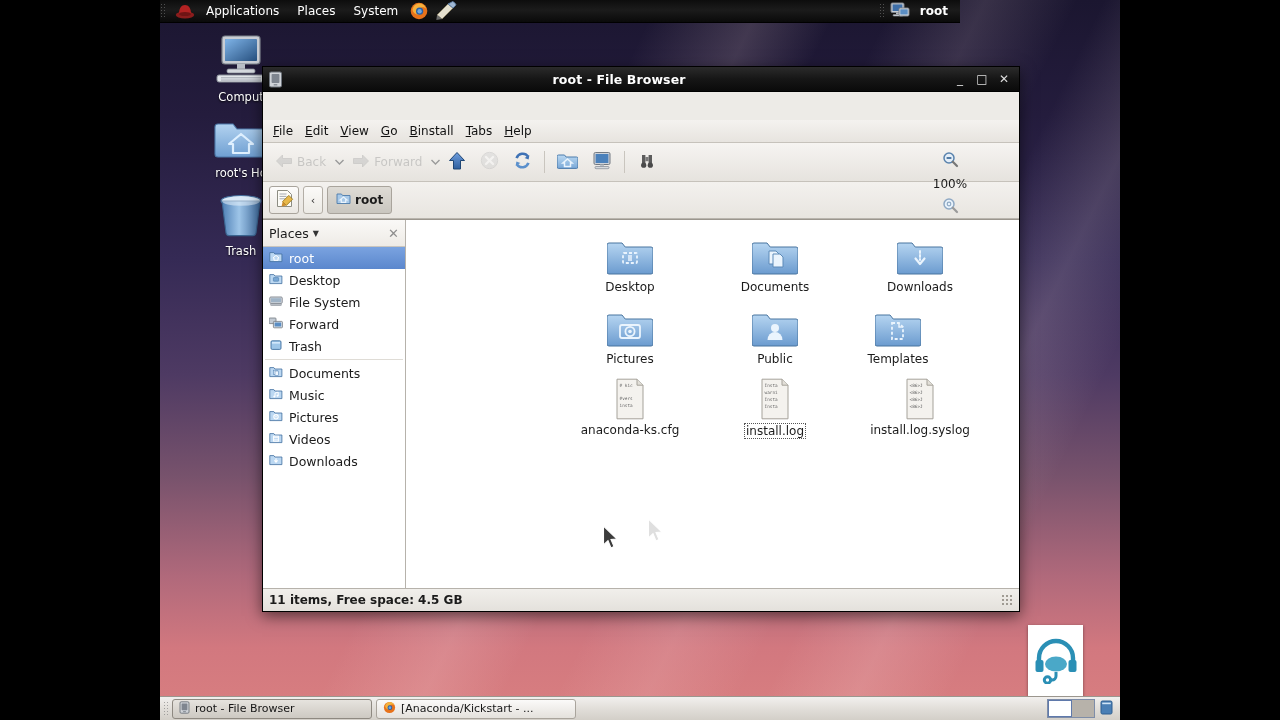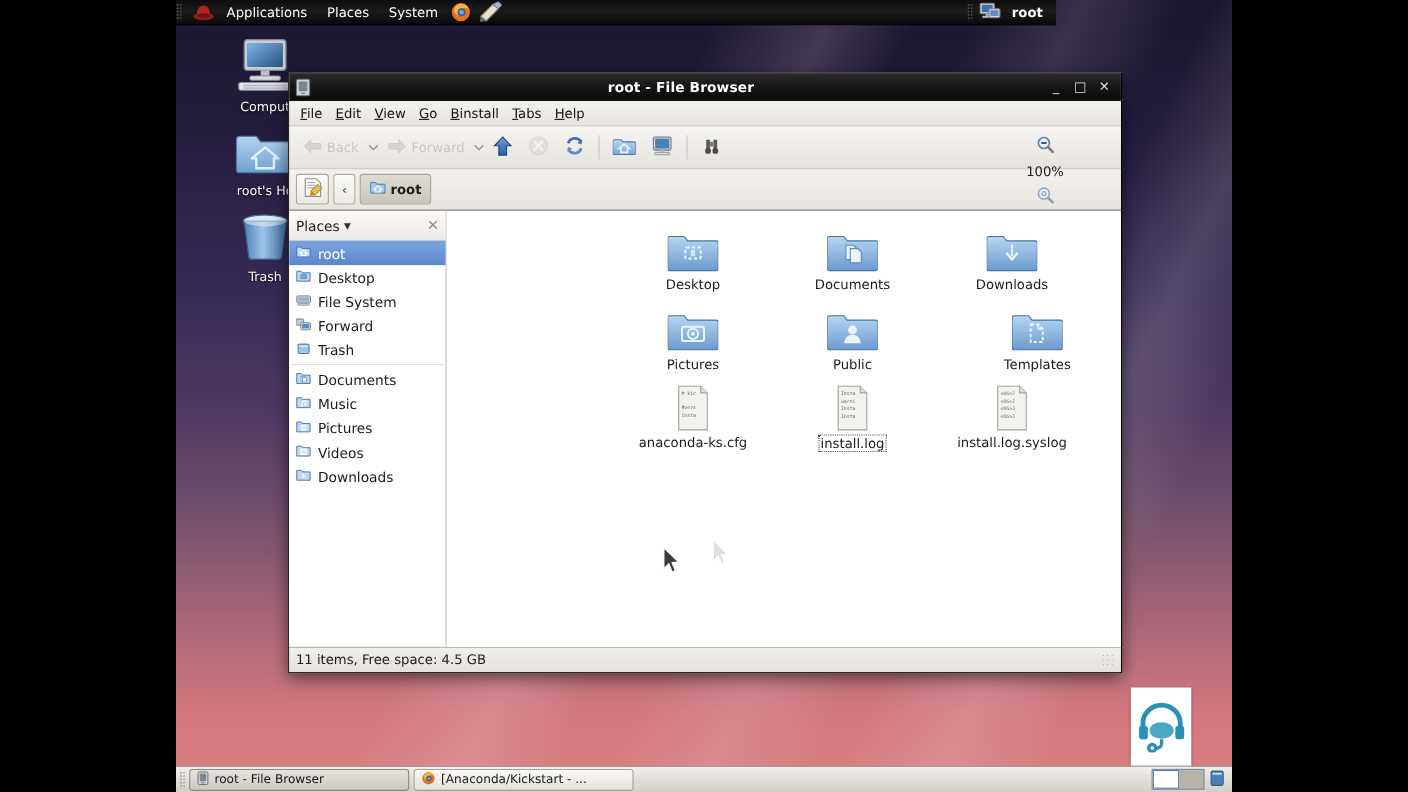--- a/index.html
+++ b/index.html
@@ -84,21 +84,21 @@
   #titlebar{
     height:24px;background:linear-gradient(180deg,#2b2b2b 0%,#161616 50%,#0a0a0a 100%);
     display:flex;align-items:center;color:#fff;flex:none;border-bottom:1px solid #000;
   }
   #titlebar .ticon{width:15px;height:17px;margin:0 6px 0 5px;}
   #title-text{flex:1;text-align:center;font-weight:bold;font-size:12.5px;letter-spacing:.1px;}
   .wbtn{width:22px;height:22px;display:flex;align-items:center;justify-content:center;color:#ddd;}
 
   #menubar{
     height:22px;flex:none;display:flex;align-items:center;padding-left:4px;
-    background:linear-gradient(180deg,#f4f2ef,#e7e4df);border-bottom:1px solid #c6c2bb;
+    background:linear-gradient(180deg,#f4f2ef,#e7e4df);border-bottom:1px solid #c6c2bb;margin-top:28px;
   }
   .mitem{padding:2px 6px;font-size:12px;color:#111;line-height:15px;}
   .mitem u{text-decoration:underline;}
 
   #toolbar{
     height:38px;flex:none;display:flex;align-items:center;gap:2px;padding:0 6px;
     background:linear-gradient(180deg,#f6f4f1,#e6e3de);border-bottom:1px solid #c6c2bb;
   }
   .tbtn{height:30px;display:flex;align-items:center;gap:4px;padding:0 5px;border:1px solid transparent;border-radius:3px;}
   .tbtn.dis{opacity:.45;}
@@ -139,21 +139,21 @@
   .place-sep{height:1px;background:#dfdcd6;margin:2px 2px;}
 
   
   #iconview{flex:1;position:relative;background:#fff;overflow:hidden;}
   .fitem{position:absolute;width:112px;text-align:center;}
   .fitem .glyph{height:52px;display:flex;align-items:flex-end;justify-content:center;}
   .fitem .name{display:inline-block;margin-top:3px;font-size:12px;color:#1b1b1b;line-height:14px;padding:0 2px;}
   .fitem .name.focus{border:1px dotted #555;padding:0 1px;}
 
   #statusbar{height:22px;flex:none;display:flex;align-items:center;padding:0 6px;font-size:12px;color:#1b1b1b;
-    background:linear-gradient(180deg,#f1efeb,#e4e1dc);border-top:1px solid #b6b2ab;}
+    background:linear-gradient(180deg,#f1efeb,#e4e1dc);border-top:1px solid #b6b2ab;font-weight:bold;}
   #grip{margin-left:auto;width:12px;height:12px;
     background-image:radial-gradient(circle,#9a958d .7px,transparent .8px);background-size:4px 4px;}
 
   
   .cursor{position:absolute;z-index:60;}
 
   
   .doctext{font-family:"DejaVu Sans Mono","Liberation Mono",monospace;font-size:4.4px;fill:#6a6a6a;}
 </style>
 </head>
@@ -619,21 +619,21 @@
           <div class="glyph">
             <svg width="46" height="40" viewBox="0 0 46 40">
               <path d="M2 6 h13 l3.2 4 h25.8 a2 2 0 0 1 2 2 v23 a2 2 0 0 1 -2 2 h-42 a2 2 0 0 1 -2 -2 v-27 a2 2 0 0 1 2 -2 z" fill="url(#fA)" stroke="#48749f" stroke-width="1"></path>
               <circle cx="23" cy="19" r="4" fill="#eaf4fd"></circle>
               <path d="M15.5 31 a7.5 8 0 0 1 15 0 z" fill="#eaf4fd"></path>
             </svg>
           </div>
           <span class="name">Public</span>
         </div>
 
-        <div class="fitem" style="left:481px;top:77px;">
+        <div class="fitem" style="left:436px;top:77px;">
           <div class="glyph">
             <svg width="46" height="40" viewBox="0 0 46 40">
               <path d="M2 6 h13 l3.2 4 h25.8 a2 2 0 0 1 2 2 v23 a2 2 0 0 1 -2 2 h-42 a2 2 0 0 1 -2 -2 v-27 a2 2 0 0 1 2 -2 z" fill="url(#fA)" stroke="#48749f" stroke-width="1"></path>
               <path d="M17 14 h7 l4 4 v12 h-11 z" fill="none" stroke="#eaf4fd" stroke-width="1.8" stroke-dasharray="3 2"></path>
               <path d="M24 14 v4 h4" fill="none" stroke="#eaf4fd" stroke-width="1.4"></path>
             </svg>
           </div>
           <span class="name">Templates</span>
         </div>
 

